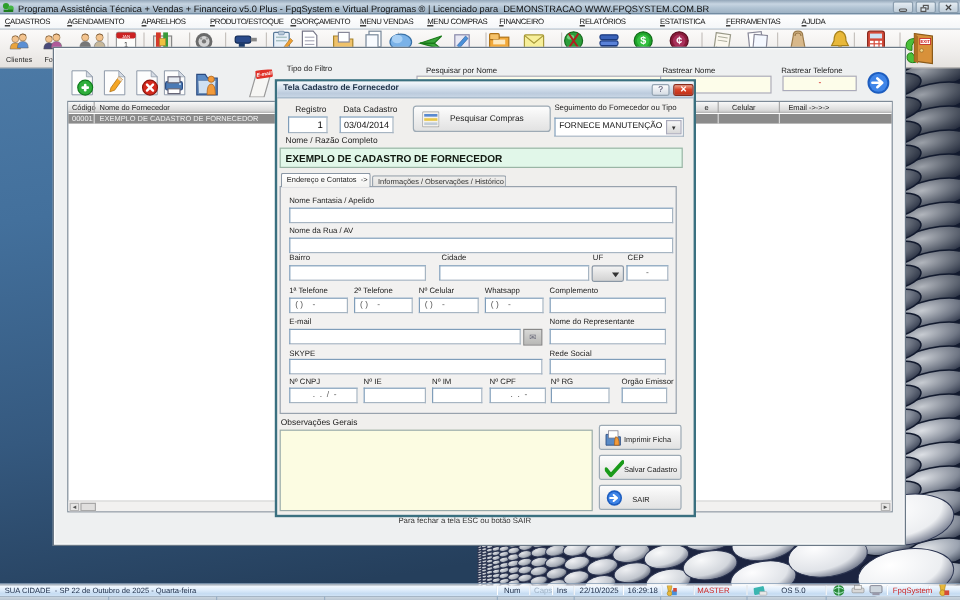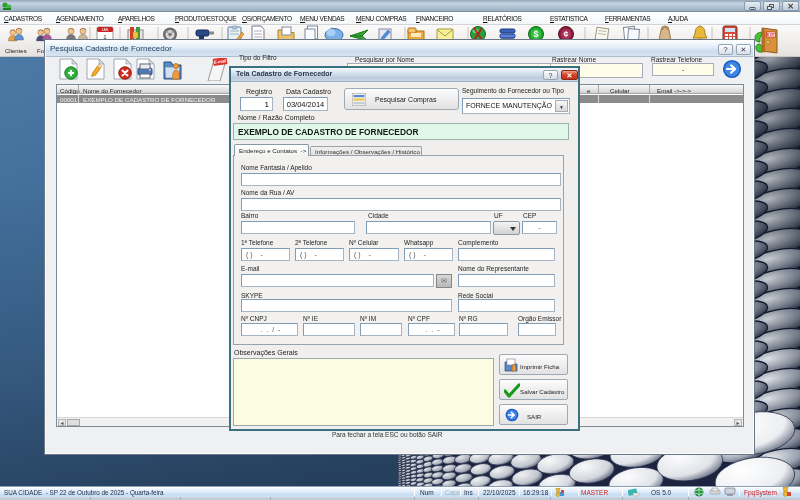--- a/index.html
+++ b/index.html
@@ -242,20 +242,21 @@
 <ellipse cx="754.9" cy="478.6" rx="40.1" ry="20.9" transform="rotate(-8 754.9 478.6)" fill="url(#egB4)" stroke="#2b3450" stroke-width="0.8"></ellipse>
 <ellipse cx="755.0" cy="433.1" rx="40.1" ry="20.9" transform="rotate(-8 755.0 433.1)" fill="url(#egB4)" stroke="#2b3450" stroke-width="0.8"></ellipse>
 </svg>
 <div class="abs" style="left:0;top:0;width:800px;height:12px;z-index:5;
 background:linear-gradient(180deg,#93a6b8 0%,#c7d5e2 30%,#b1c3d3 60%,#9db1c3 100%);border-bottom:1px solid #7b8fa1;">
 <svg class="abs" style="left:2px;top:1px" width="10" height="10" viewBox="0 0 10 10">
 <circle cx="3" cy="4" r="2.6" fill="#2e9e2e"></circle>
       <circle cx="7" cy="6" r="2.4" fill="#45b545"></circle>
 <rect x="1" y="7" width="8" height="2" fill="#1e7e1e"></rect>
     </svg>
+<div class="abs" style="left:15px;top:2.5px;font-size:7.7px;color:#111;white-space:nowrap;">Programa Assistência Técnica + Vendas + Financeiro v5.0 Plus - FpqSystem e Virtual Programas ® | Licenciado para&nbsp; DEMONSTRACAO WWW.FPQSYSTEM.COM.BR</div>
 <div class="abs" style="left:744px;top:1px;width:17px;height:10px;background:linear-gradient(180deg,#e6edf3,#bfcdd9);border:1px solid #8a9dae;border-radius:2px;">
 <div class="abs" style="left:4px;top:5px;width:7px;height:3px;border:1px solid #555;border-radius:2px;"></div>
     </div>
 <div class="abs" style="left:763px;top:1px;width:17px;height:10px;background:linear-gradient(180deg,#e6edf3,#bfcdd9);border:1px solid #8a9dae;border-radius:2px;">
 <div class="abs" style="left:5px;top:2px;width:5px;height:4px;border:1px solid #555;"></div>
 <div class="abs" style="left:3px;top:4px;width:5px;height:4px;border:1px solid #555;background:#dde6ee;"></div>
     </div>
 <div class="abs" style="left:782px;top:1px;width:17px;height:10px;background:linear-gradient(180deg,#e6edf3,#bfcdd9);border:1px solid #8a9dae;border-radius:2px;font-size:8px;color:#444;text-align:center;line-height:9px;font-weight:bold;">✕</div>
 </div>
 <div class="abs" style="left:0;top:12px;width:800px;height:13px;z-index:5;background:linear-gradient(180deg,#ffffff,#f4f6f8);border-bottom:1px solid #d0d4d8;">
@@ -437,25 +438,20 @@
         <path d="M9 2 L12 4.5 L12 27 L9 25 Z" fill="#b06f24"></path>
 <rect x="13.5" y="6" width="9" height="5" fill="#fff" stroke="#c02020" stroke-width="0.7"></rect>
         <text x="18" y="10" font-size="3.6" fill="#d02020" text-anchor="middle" font-weight="bold" font-family="Liberation Sans">EXIT</text>
 <circle cx="15" cy="16" r="1.5" fill="#f4d88a" stroke="#8a5a1a" stroke-width="0.5"></circle>
       </g>
     </g>
   </svg>
 <div class="abs" style="left:5px;top:48px;z-index:6;font-size:6px;color:#222;">Clientes</div>
 <div class="abs" style="left:37px;top:48px;z-index:6;font-size:6px;color:#222;">Fornec</div>
 <div class="abs" style="left:44px;top:39px;width:711px;height:416px;z-index:20;background:#eef0f1;border:1px solid #6a7886;box-shadow:inset 0 0 0 1px #fafbfc;">
-<div class="abs" style="left:1px;top:1px;width:707px;height:16px;background:linear-gradient(180deg,#fcfdfe 0%,#e2eef8 40%,#cdddeb 70%,#d8e5f1 100%);border-bottom:1px solid #aabccd;">
-<div class="abs" style="left:4px;top:3px;font-size:8px;color:#1b3a5c;">Pesquisa Cadastro de Fornecedor</div>
-<div class="abs" style="left:672px;top:3px;width:15px;height:11px;background:linear-gradient(180deg,#fdfdfd,#d8dfe6);border:1px solid #96a5b2;border-radius:2px;font-size:8px;color:#335;text-align:center;line-height:10px;">?</div>
-<div class="abs" style="left:690px;top:3px;width:15px;height:11px;background:linear-gradient(180deg,#fdfdfd,#d8dfe6);border:1px solid #96a5b2;border-radius:2px;font-size:7px;color:#335;text-align:center;line-height:10px;">✕</div>
-</div>
 <div class="lbl" style="left:194px;top:14px;font-size:6.5px;">Tipo do Filtro</div>
 <div class="lbl" style="left:310px;top:16px;font-size:6.5px;">Pesquisar por Nome</div>
 <div class="abs" style="left:302px;top:23px;width:212px;height:15px;background:#fdfdea;border:1px solid #aab;"></div>
 <div class="lbl" style="left:507px;top:16px;font-size:6.5px;">Rastrear Nome</div>
 <div class="abs" style="left:505px;top:23px;width:93px;height:15px;background:#fdfdea;border:1px solid #aab;"></div>
 <div class="lbl" style="left:606px;top:16px;font-size:6.5px;">Rastrear Telefone</div>
 <div class="abs" style="left:607px;top:23px;width:62px;height:13px;background:#fdfdea;border:1px solid #aab;">
       <span style="position:absolute;left:29px;top:2px;color:#c00;font-size:7px;">-</span>
     </div>
 <svg class="abs" style="left:677px;top:19px" width="20" height="20" viewBox="0 0 22 22">

